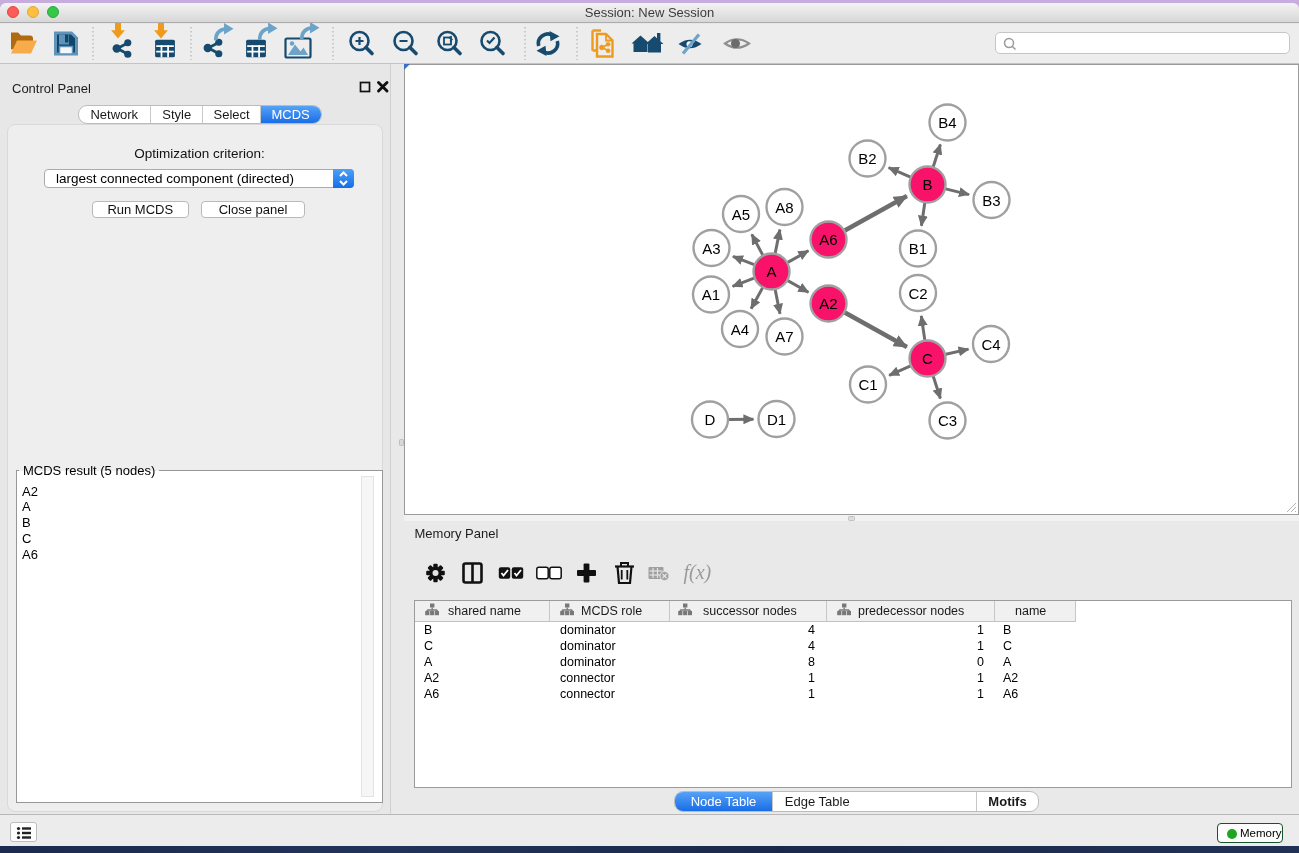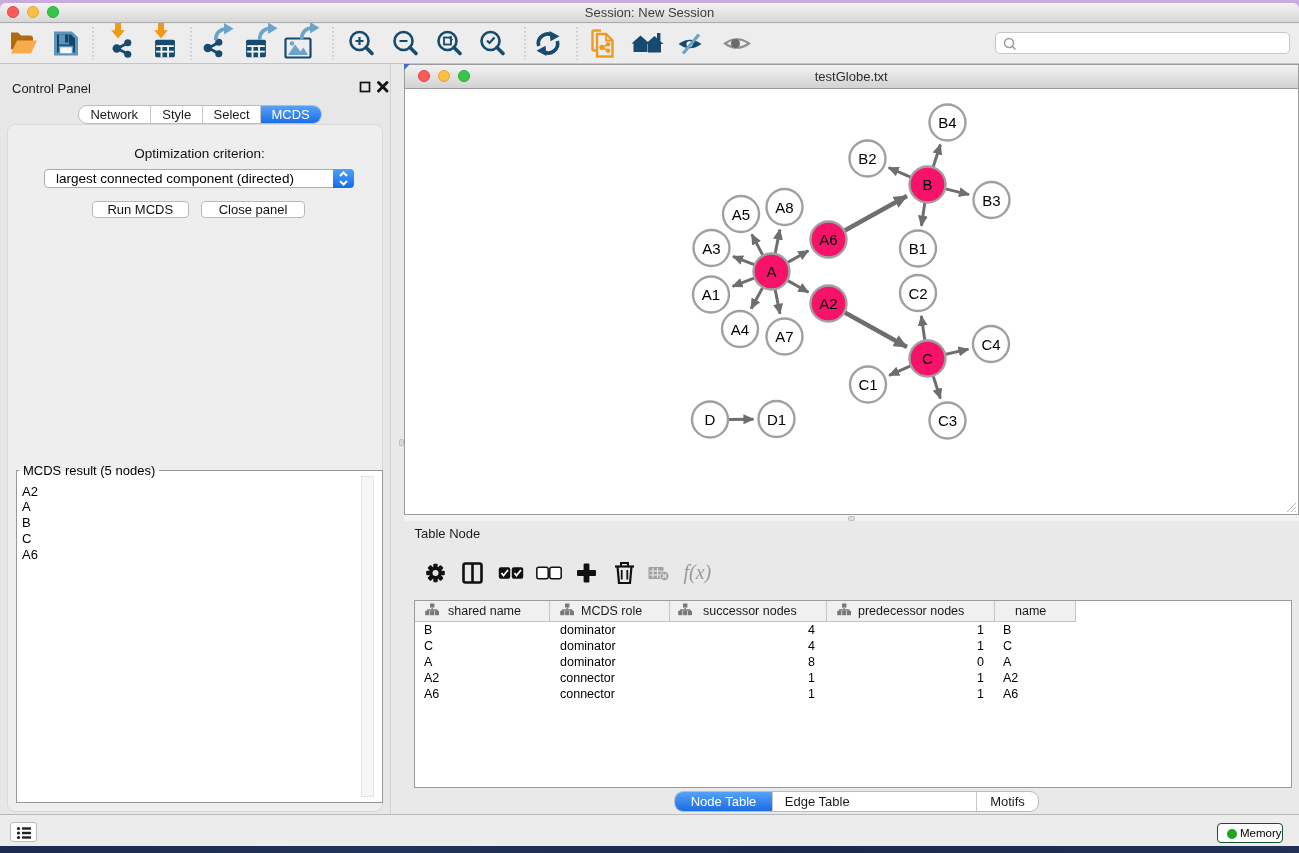--- a/index.html
+++ b/index.html
@@ -87,21 +87,21 @@
   background:#fff; border:1px solid #9b9b9b; }
 #thead { position:absolute; left:0; top:0; width:660px; height:21px; background:#f0f0f0;
   border-bottom:1px solid #c2c2c2; font-size:12.5px; color:#1a1a1a; }
 #thead .hc { position:absolute; top:3px; }
 #thead .vs { position:absolute; top:0; width:1px; height:21px; background:#c6c6c6; }
 .trow { position:absolute; font-size:12.5px; color:#000; }
 
 #btabs { left:270.5px; top:270px; height:21px; }
 #btabs div { font-size:13px; padding:0; }
 #btabs .s1 { width:97px; } #btabs .s2 { width:89.5px; }
-#btabs .s3 { width:114.5px;margin-top:24px; } #btabs .s4 { width:62px; }
+#btabs .s3 { width:114.5px;margin-top:24px; } #btabs .s4 { width:62px;font-weight:bold; }
 
 #statusbar { position:absolute; left:0; top:810.5px; width:1299px; height:32px;
   background:#ececec; border-top:1px solid #b8b8b8; }
 #sbtn { position:absolute; left:10px; top:7px; width:27px; height:20.5px; background:#fdfdfd;
   border:1px solid #bdbdbd; border-radius:3px; }
 #membtn { position:absolute; left:1217px; top:8.5px; width:66px; height:20px; background:#fdfdfd;
   border:1px solid #14532d; border-radius:4px; font-size:11.5px; color:#000; overflow:hidden; }
 #membtn .dot { position:absolute; left:9px; top:4.5px; width:10px; height:10px;
   border-radius:50%; background:#1fa51f; }
 #membtn .mtext { position:absolute; left:22px; top:3px; }
@@ -274,26 +274,20 @@
         </div>
       </div>
     </div>
     <div id="vdivider">
         <div id="vgrip"></div>
       </div>
     <div id="netwin">
       <svg width="6" height="6" style="position:absolute;left:-1px;top:-1px;z-index:9">
           <path d="M0 0 L6 0 L0 6 Z" fill="#3f6fc4"></path>
         </svg>
-      <div id="nettitle">
-        <div class="tl t1"></div>
-          <div class="tl t2"></div>
-          <div class="tl t3"></div>
-        <div class="ttext">testGlobe.txt</div>
-      </div>
       <svg width="894" height="426" viewBox="0 0 894 426" style="position:absolute;left:-1.5px;top:24px">
 <defs>
 <marker id="ar" markerWidth="11" markerHeight="10" refX="10" refY="5" orient="auto" markerUnits="userSpaceOnUse">
 <path d="M0 0 L11 5 L0 10 Z" fill="#6e6e6e"></path>
             </marker>
 <marker id="ar2" markerWidth="14" markerHeight="12.5" refX="13" refY="6.25" orient="auto" markerUnits="userSpaceOnUse">
 <path d="M0 0 L14 6.25 L0 12.5 Z" fill="#6e6e6e"></path>
             </marker>
 </defs>
 <line x1="353.0" y1="188.4" x2="329.6" y2="197.3" stroke="#6e6e6e" stroke-width="3" marker-end="url(#ar)"></line>
@@ -359,21 +353,21 @@
 <text x="373.5" y="335.5" font-size="15" text-anchor="middle" fill="#000">D1</text>
 </svg>
       <svg width="12" height="12" style="position:absolute;right:1px;bottom:1px">
         <path d="M11 2 L2 11 M11 6 L6 11 M11 10 L10 11" stroke="#b5b5b5" stroke-width="1"></path>
       </svg>
     </div>
     <div id="hsplit">
         <div id="hgrip"></div>
       </div>
     <div id="tpanel">
-      <div class="phead">Table Node</div>
+      <div class="phead">Memory Panel</div>
 
       <svg width="740" height="41" style="position:absolute;left:0;top:31px">
 <g transform="translate(31.5,21)">
             <g fill="#111">
 <circle cx="0" cy="0" r="6.2"></circle>
 <g>
 <rect x="-2.2" y="-9.3" width="4.4" height="18.6" rx="1"></rect>
 <rect x="-2.2" y="-9.3" width="4.4" height="18.6" rx="1" transform="rotate(45)"></rect>
 <rect x="-2.2" y="-9.3" width="4.4" height="18.6" rx="1" transform="rotate(90)"></rect>
 <rect x="-2.2" y="-9.3" width="4.4" height="18.6" rx="1" transform="rotate(135)"></rect>

